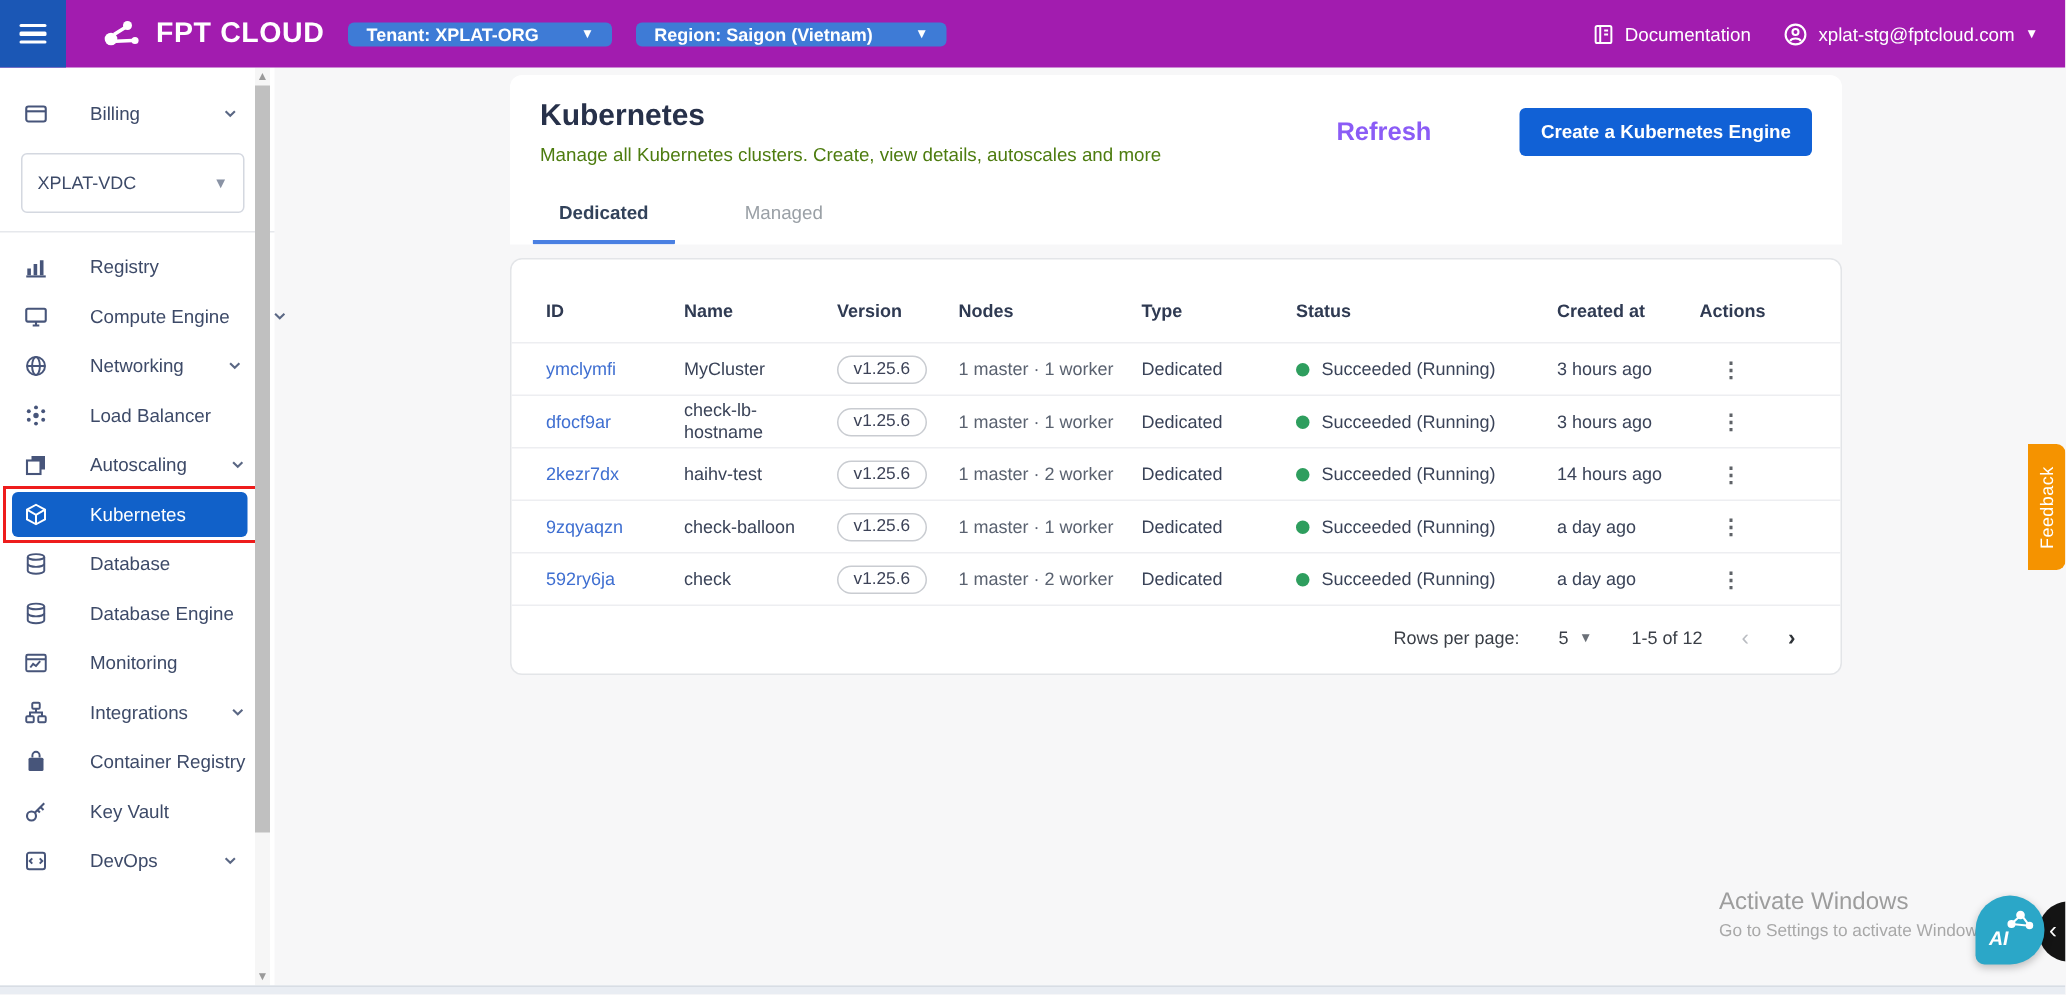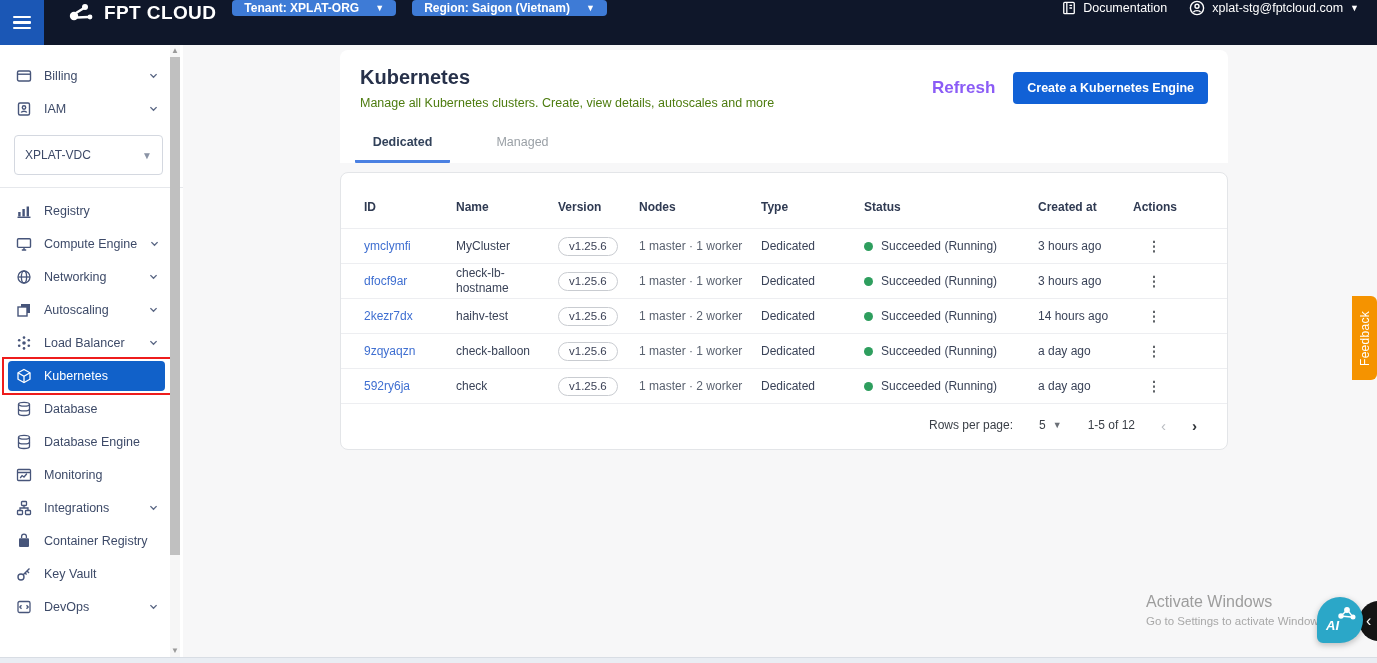--- a/index.html
+++ b/index.html
@@ -2,55 +2,55 @@
 <html><head>
 <meta charset="utf-8">
 <style>
   * { margin:0; padding:0; box-sizing:border-box; }
   html,body { width:1377px; height:663px; overflow:hidden; }
   body { font-family:"Liberation Sans", sans-serif; background:#f7f7f8; position:relative; }
 
   .screen { position:absolute; inset:0; width:1377px; height:663px; background:#f7f7f8; overflow:hidden; }
 
   
-  .topbar { position:absolute; top:0; left:0; width:100%; height:45px; background:#0f172a; display:flex; align-items:flex-start; color:#fff; z-index:30; }
+  .topbar { position:absolute; top:0; left:0; width:100%; height:45px; background:#a21caf; display:flex; align-items:center; color:#fff; z-index:30; }
   .hamburger { width:44px; height:45px; background:#1b57b5; display:flex; align-items:center; justify-content:center; cursor:pointer; flex:0 0 auto; }
   .hamburger .bars { display:flex; flex-direction:column; gap:3px; }
   .hamburger .bars span { display:block; width:18px; height:2.5px; background:#fff; border-radius:1px; }
   .logo { display:flex; align-items:center; gap:8px; margin-left:22px; }
   .logo-text { font-size:19px; font-weight:800; letter-spacing:0.4px; white-space:nowrap; }
-  .hdr-chip { margin-left:16px; background:#3e7bd6; border-radius:4px; height:16px; padding:0 12px; display:flex; align-items:center; gap:16px; font-size:12px; font-weight:700; cursor:pointer; white-space:nowrap; }
+  .hdr-chip { margin-left:16px; background:#3e7bd6; border-radius:4px; height:16px; padding:0 12px; display:flex; align-items:center; gap:28px; font-size:12px; font-weight:700; cursor:pointer; white-space:nowrap; }
   .caret { font-size:9px; line-height:1; }
   .topbar-right { margin-left:auto; display:flex; align-items:center; gap:22px; margin-right:18px; font-size:12.5px; }
   .hdr-link { display:flex; align-items:center; gap:7px; cursor:pointer; white-space:nowrap; }
 
   
   .sidebar { position:absolute; top:45px; left:0; width:183px; bottom:6px; background:#fff; z-index:20; color:#3d4a68; }
   .sb-inner { padding-top:14px; }
-  .sb-item { height:33px; margin:0 18px 0 8px; padding:0 6px 0 8px; display:flex; align-items:center; gap:12px; font-size:12.5px; border-radius:4px; cursor:pointer; white-space:nowrap; }
+  .sb-item { height:33px; margin:0 18px 0 8px; padding:0 6px 0 8px; display:flex; align-items:center; gap:28px; font-size:12.5px; border-radius:4px; cursor:pointer; white-space:nowrap; }
   .sb-item .icon { width:16px; height:16px; display:flex; align-items:center; justify-content:center; color:#47557a; flex:0 0 auto; }
   .sb-item .chev { margin-left:auto; color:#5a6784; display:flex; }
   .sb-item.active { background:#1161c9; color:#fff; position:relative; height:30px; margin-top:2px; margin-bottom:1px; }
   .sb-item.active .icon, .sb-item.active .chev { color:#fff; }
   .red-box { position:absolute; left:-6px; top:-4px; right:-8px; bottom:-4px; border:2.5px solid #ee1c1c; pointer-events:none; }
   .vdc-select { margin:10px 20px 0 14px; height:40px; border:1px solid #d4d8e0; border-radius:4px; display:flex; align-items:center; justify-content:space-between; padding:0 10px; font-size:12px; cursor:pointer; color:#3d4a68; }
   .vdc-select .sel-caret { color:#8a93a5; font-size:10px; }
   .sb-divider { border-top:1px solid #e6e8ec; margin:12px 0 6px 0; }
   
   .sb-scroll { position:absolute; top:0; right:3px; bottom:0; width:10px; background:#f6f6f6; }
   .sb-scroll .arrow { position:absolute; left:0; width:10px; height:10px; color:#9a9a9a; font-size:8px; text-align:center; line-height:10px; }
   .sb-scroll .thumb { position:absolute; left:0; top:12px; width:10px; height:498px; background:#c0c0c0; }
 
   
   .head-card { position:absolute; left:340px; top:50px; width:888px; height:113px; background:#fff; border-radius:8px 8px 0 0; z-index:5; }
   .page-title { position:absolute; left:20px; top:16px; font-size:20px; font-weight:700; color:#27314a; }
   .page-subtitle { position:absolute; left:20px; top:46px; font-size:12.5px; color:#4d7c0f; }
   .head-actions { position:absolute; right:20px; top:22px; display:flex; align-items:center; gap:18px; }
   .refresh-btn { font-size:17px; font-weight:700; color:#8b5cf6; background:none; border:none; cursor:pointer; font-family:inherit; }
-  .create-btn { background:#1161d6; color:#fff; border:none; border-radius:4px; font-size:12.5px; font-weight:700; padding:9px 14px; cursor:pointer; font-family:inherit; }
+  .create-btn { background:#1161d6; color:#fff; border:none; border-radius:4px; font-size:12.5px; font-weight:700; padding:9px 14px; cursor:pointer; font-family:inherit;margin-left:41px; }
   .tabs { position:absolute; left:0; bottom:0; display:flex; }
   .tab { min-width:95px; padding:0 10px 11px 10px; text-align:center; font-size:12.5px; color:#9aa0a6; cursor:pointer; border-bottom:3px solid transparent; margin-left:15px; }
   .tab.active { color:#32425a; font-weight:700; border-bottom:3px solid #4a80e2; border-radius:0 0 1px 1px; }
   .tab + .tab { margin-left:25px; }
 
   .table-card { position:absolute; left:340px; top:172px; width:888px; height:278px; background:#fff; border:1px solid #e3e5e8; border-radius:8px; padding-top:12px; z-index:5; }
   .t-row { display:grid; grid-template-columns:92px 102px 81px 122px 103px 174px 95px 1fr; padding:0 12px 0 23px; align-items:center; min-height:35px; border-bottom:1px solid #edeef1; font-size:12px; color:#3a4358; }
   .t-head { min-height:44px; font-weight:700; color:#2f3a52; }
   .cell-id { color:#3f6fd1; cursor:pointer; }
   .cell-name { padding-right:10px; line-height:1.25; }
@@ -142,35 +142,20 @@
               <path d="M1.5 6.2h13"></path>
           </svg>
         </span>
         <span>Billing</span>
         <span class="chev">
           <svg width="11" height="11" viewBox="0 0 16 16" fill="none" stroke="currentColor" stroke-width="2">
               <path d="M3.5 6l4.5 4.5L12.5 6"></path>
             </svg>
         </span>
       </div>
-      <div class="sb-item">
-        <span class="icon">
-          <svg width="16" height="16" viewBox="0 0 16 16" fill="none" stroke="currentColor" stroke-width="1.4">
-            <rect x="2.5" y="2" width="11" height="12" rx="1.5"></rect>
-              <circle cx="8" cy="6.5" r="1.7"></circle>
-              <path d="M5.2 11.5c.9-1.7 4.7-1.7 5.6 0"></path>
-          </svg>
-        </span>
-        <span>IAM</span>
-        <span class="chev">
-          <svg width="11" height="11" viewBox="0 0 16 16" fill="none" stroke="currentColor" stroke-width="2">
-              <path d="M3.5 6l4.5 4.5L12.5 6"></path>
-            </svg>
-        </span>
-      </div>
 
       <div class="vdc-select">
         <span>XPLAT-VDC</span>
         <span class="sel-caret">▼</span>
       </div>
       <div class="sb-divider"></div>
 
       <div class="sb-item">
         <span class="icon">
           <svg width="16" height="16" viewBox="0 0 16 16" fill="none" stroke="currentColor" stroke-width="1.4">
@@ -198,53 +183,53 @@
       </div>
       <div class="sb-item">
         <span class="icon">
           <svg width="16" height="16" viewBox="0 0 16 16" fill="none" stroke="currentColor" stroke-width="1.3">
             <circle cx="8" cy="8" r="6"></circle>
               <ellipse cx="8" cy="8" rx="2.6" ry="6"></ellipse>
               <path d="M2 8h12"></path>
           </svg>
         </span>
         <span>Networking</span>
-        <span class="chev">
-          <svg width="11" height="11" viewBox="0 0 16 16" fill="none" stroke="currentColor" stroke-width="2">
-              <path d="M3.5 6l4.5 4.5L12.5 6"></path>
-            </svg>
-        </span>
-      </div>
-      <div class="sb-item">
-        <span class="icon">
-          <svg width="16" height="16" viewBox="0 0 16 16" fill="none" stroke="currentColor" stroke-width="1.4">
-            <rect x="5" y="2" width="9" height="9" fill="currentColor" stroke="none"></rect>
-            <rect x="2" y="5" width="9" height="9" fill="#fff"></rect>
-          </svg>
-        </span>
-        <span>Autoscaling</span>
         <span class="chev">
           <svg width="11" height="11" viewBox="0 0 16 16" fill="none" stroke="currentColor" stroke-width="2">
               <path d="M3.5 6l4.5 4.5L12.5 6"></path>
             </svg>
         </span>
       </div>
       <div class="sb-item">
         <span class="icon">
           <svg width="16" height="16" viewBox="0 0 16 16" fill="currentColor">
             <circle cx="8" cy="8" r="1.8"></circle>
               <circle cx="8" cy="2.6" r="1.3"></circle>
               <circle cx="8" cy="13.4" r="1.3"></circle>
             <circle cx="3.2" cy="5.2" r="1.3"></circle>
               <circle cx="12.8" cy="5.2" r="1.3"></circle>
             <circle cx="3.2" cy="10.8" r="1.3"></circle>
               <circle cx="12.8" cy="10.8" r="1.3"></circle>
           </svg>
         </span>
         <span>Load Balancer</span>
+        <span class="chev">
+          <svg width="11" height="11" viewBox="0 0 16 16" fill="none" stroke="currentColor" stroke-width="2">
+              <path d="M3.5 6l4.5 4.5L12.5 6"></path>
+            </svg>
+        </span>
+      </div>
+      <div class="sb-item">
+        <span class="icon">
+          <svg width="16" height="16" viewBox="0 0 16 16" fill="none" stroke="currentColor" stroke-width="1.4">
+            <rect x="5" y="2" width="9" height="9" fill="currentColor" stroke="none"></rect>
+            <rect x="2" y="5" width="9" height="9" fill="#fff"></rect>
+          </svg>
+        </span>
+        <span>Autoscaling</span>
         <span class="chev">
           <svg width="11" height="11" viewBox="0 0 16 16" fill="none" stroke="currentColor" stroke-width="2">
               <path d="M3.5 6l4.5 4.5L12.5 6"></path>
             </svg>
         </span>
       </div>
       <div class="sb-item active">
         <span class="icon">
           <svg width="16" height="16" viewBox="0 0 16 16" fill="none" stroke="currentColor" stroke-width="1.3">
             <path d="M8 1.5 14 4.8v6.4L8 14.5 2 11.2V4.8z"></path>

